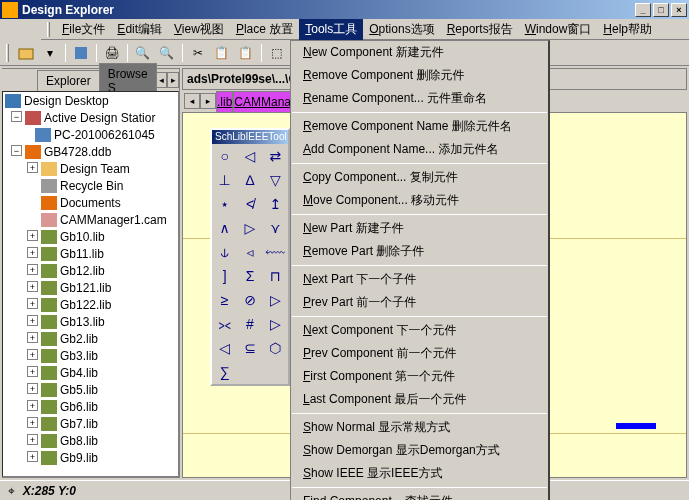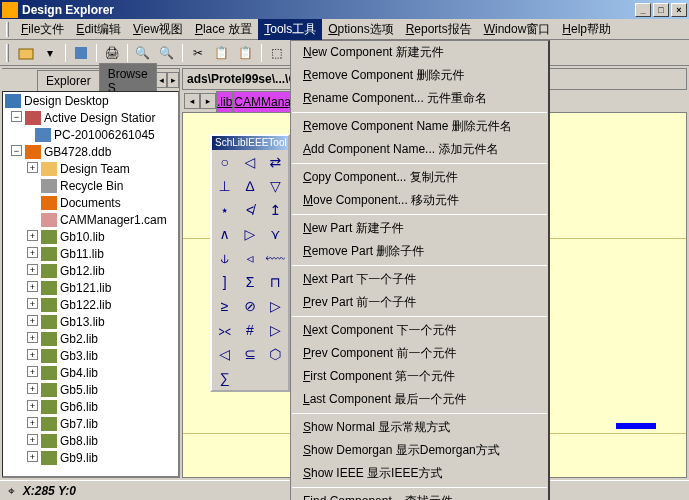--- a/index.html
+++ b/index.html
@@ -3,21 +3,21 @@
 <meta charset="utf-8">
 <style>
 * { box-sizing: border-box; margin: 0; padding: 0; font-family: "Microsoft Sans Serif", sans-serif; font-size: 12px; }
 body { background: #d4d0c8; width: 689px; height: 500px; overflow: hidden; position: relative; }
 
 .titlebar { height: 19px; background: linear-gradient(to right, #0a246a, #a6caf0); color: #fff; display: flex; align-items: center; padding: 8px 2px; font-weight: bold; }
 .titlebar-icon { width: 16px; height: 16px; background: #ffa500; margin-right: 4px; display: inline-block; }
 .titlebar-buttons { margin-left: auto; display: flex; gap: 2px; }
 .titlebar-btn { width: 16px; height: 14px; background: #d4d0c8; border: 1px solid #fff; border-right-color: #404040; border-bottom-color: #404040; display: flex; align-items: center; justify-content: center; font-size: 9px; color: #000; }
 
-.menubar { height: 21px; background: #d4d0c8; display: flex; align-items: center; padding: 0 6px; border-bottom: 1px solid #808080; }
+.menubar { height: 21px; background: #d4d0c8; display: flex; align-items: center; padding: 0 6px; border-bottom: 1px solid #808080; margin-left: 41px; }
 .menubar-grip { width: 3px; height: 15px; border-left: 1px solid #fff; border-right: 1px solid #808080; margin-right: 6px; }
 .menu-item { padding: 2px 6px; cursor: default; }
 .menu-item u { text-decoration: underline; }
 .menu-item.active { background: #0a246a; color: #fff; }
 
 .toolbar { height: 26px; background: #d4d0c8; display: flex; align-items: center; padding: 0 6px; border-bottom: 1px solid #808080; gap: 2px; }
 .toolbar-grip { width: 3px; height: 18px; border-left: 1px solid #fff; border-right: 1px solid #808080; margin-right: 4px; }
 .tool-btn { width: 22px; height: 22px; display: flex; align-items: center; justify-content: center; }
 .tool-sep { width: 1px; height: 18px; background: #808080; border-right: 1px solid #fff; margin: 0 2px; }
 .tool-btn svg { width: 16px; height: 16px; }
@@ -47,21 +47,21 @@
 
 .workspace { flex: 1; display: flex; flex-direction: column; margin: 2px 2px 2px 0; position: relative; }
 .path-bar { height: 22px; background: #d4d0c8; border: 1px solid #808080; display: flex; align-items: center; padding: 0 4px; font-weight: bold; }
 .lib-tabs { height: 22px; background: #d4d0c8; display: flex; align-items: center; padding: 0 2px; gap: 0; }
 .lib-tab { padding: 3px 0; background: #d946ef; border: 1px solid #808080; border-bottom: none; text-decoration: underline; }
 .canvas { flex: 1; background: #ffffcc; border: 1px solid #808080; position: relative; }
 .grid-line-v { position: absolute; width: 1px; background: #d4c070; top: 0; bottom: 0; }
 .grid-line-h { position: absolute; height: 1px; background: #d4c070; left: 0; right: 0; }
 .blue-mark { position: absolute; right: 30px; top: 310px; width: 40px; height: 6px; background: #0000ff; }
 
-.palette { position: absolute; left: 210px; top: 134px; width: 80px; background: #d4d0c8; border: 2px outset #fff; z-index: 5; }
+.palette { position: absolute; left: 210px; top: 128px; width: 80px; background: #d4d0c8; border: 2px outset #fff; z-index: 5; }
 .palette-title { background: linear-gradient(to right, #0a246a, #a6caf0); color: #fff; font-size: 10px; padding: 1px 3px; height: 14px; overflow: hidden; }
 .palette-grid { display: grid; grid-template-columns: repeat(3, 1fr); }
 .palette-cell { height: 24px; display: flex; align-items: center; justify-content: center; color: #000080; font-size: 14px; }
 
 .dropdown { position: absolute; left: 290px; top: 40px; width: 260px; background: #d4d0c8; border: 1px solid #808080; border-right: 2px solid #404040; border-bottom: 2px solid #404040; z-index: 10; }
 .dd-item { padding: 3px 12px; }
 .dd-sep { height: 1px; background: #808080; border-bottom: 1px solid #fff; margin: 2px 1px; }
 
 .statusbar { height: 20px; background: #d4d0c8; border-top: 1px solid #fff; display: flex; align-items: center; padding: 0 8px; gap: 8px; }
 .statusbar .coords { font-style: italic; font-weight: bold; }

